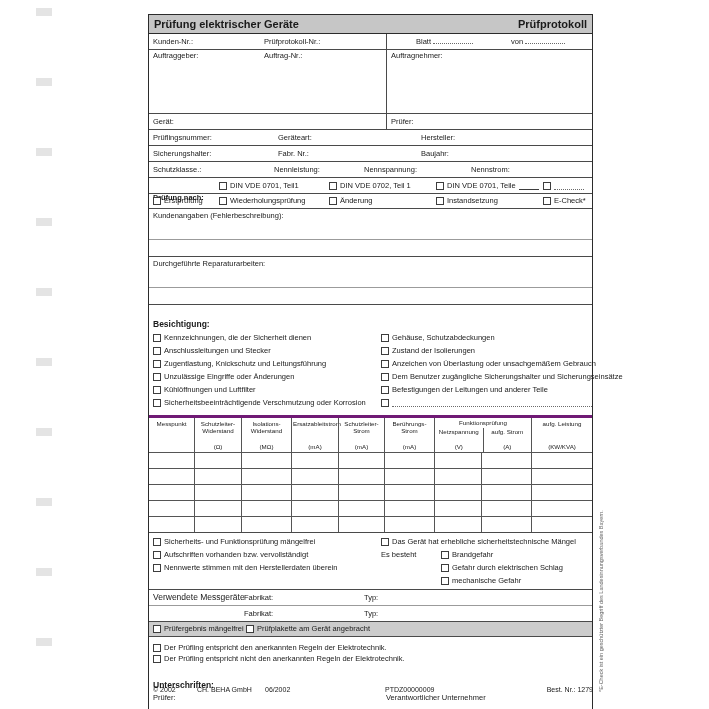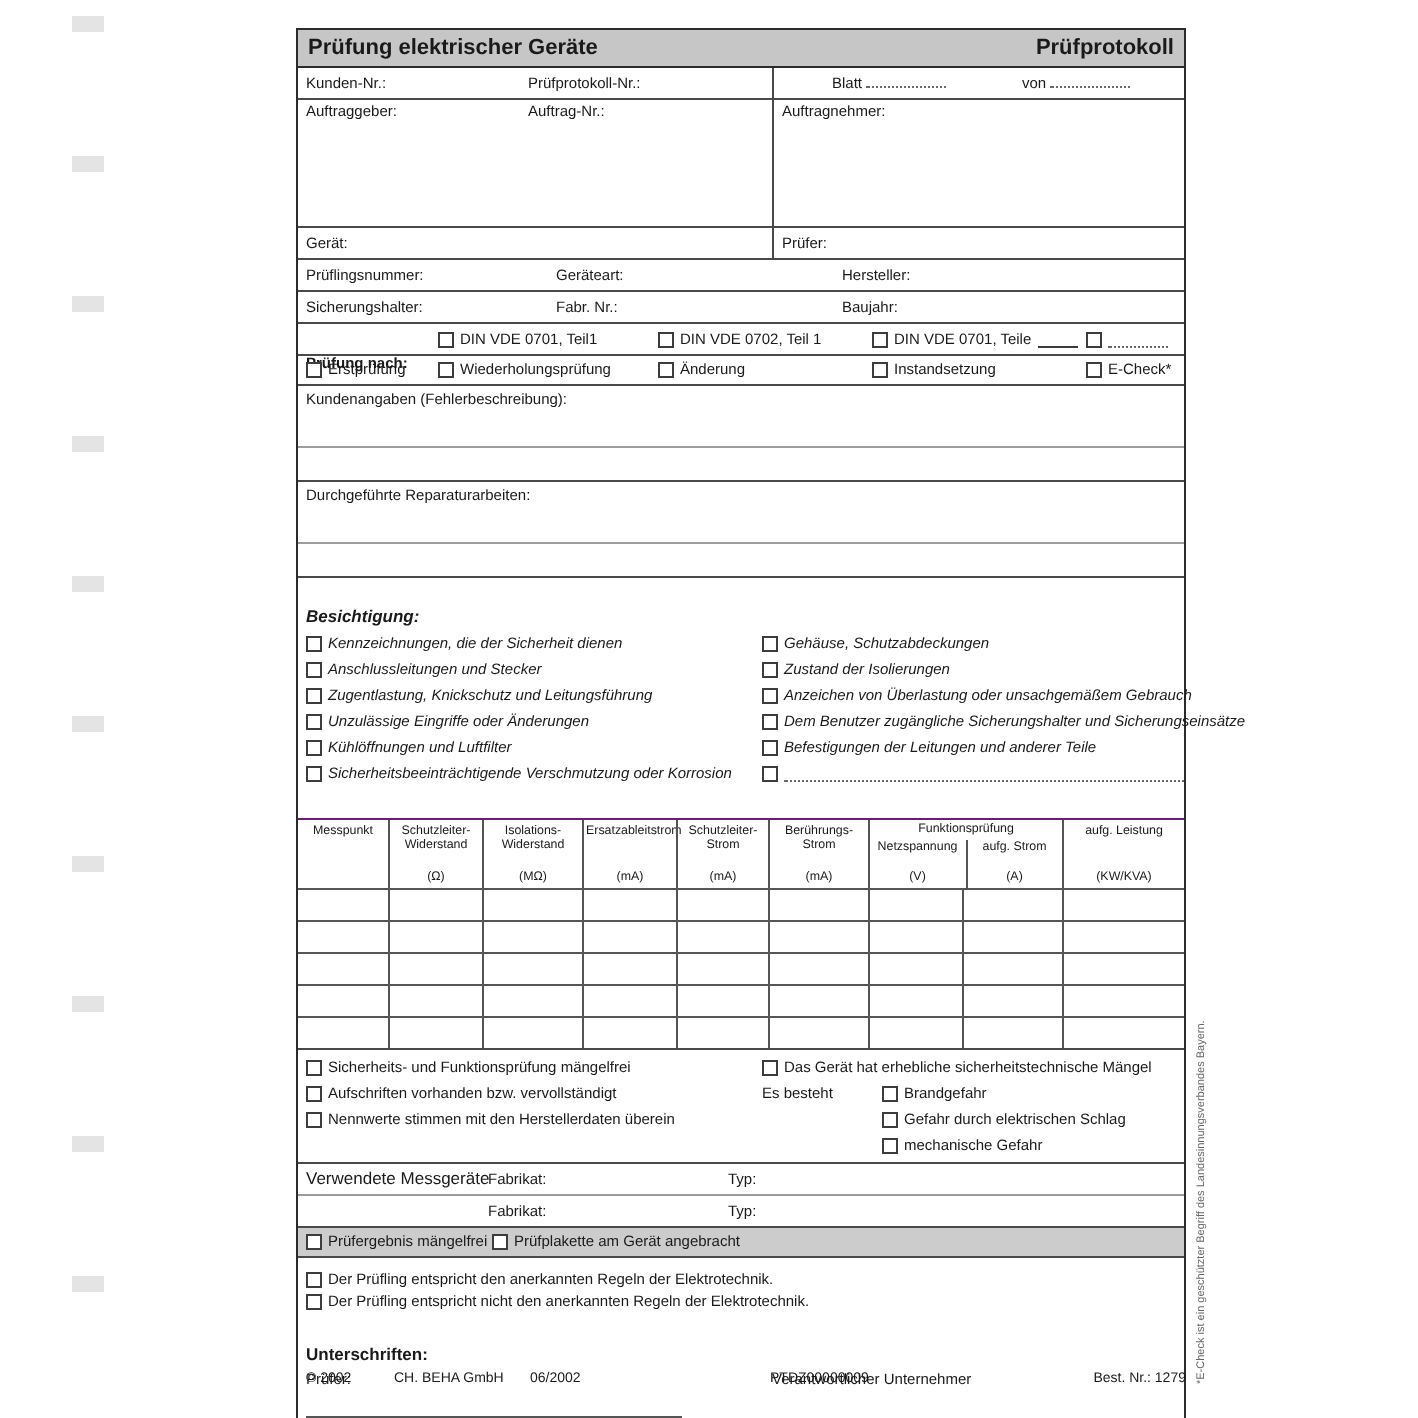--- a/index.html
+++ b/index.html
@@ -18,21 +18,21 @@
   .parties .pos{top:1px;}
   .bold{font-weight:bold;margin-top:12px;}
   .ck{display:inline-flex;align-items:center;gap:3px;white-space:nowrap;}
   .ck.pos{display:flex;height:100%;}
   .cb{width:6px;height:6px;border:1px solid #3d3d3d;background:#fff;flex:none;display:inline-block;}
   .dots{display:inline-block;border-bottom:1px dotted #6a6a6a;height:8px;vertical-align:baseline;}
   .uline{display:inline-block;border-bottom:1px solid #3d3d3d;height:8px;width:20px;}
   .seclabel{height:14px;line-height:14px;padding-left:4px;}
   .blank{height:16px;border-bottom:1px solid var(--light-line,#9b9b9b);}
   .blank.last{border-bottom:1px solid #4a4a4a;}
-  .besch{border-bottom:1px solid #701a75;padding-bottom:16px;font-style:italic;}
+  .besch{border-bottom:3px solid #701a75;padding-bottom:6px;}
   .bline{position:relative;height:13px;line-height:13px;}
   
   .mhead{display:flex;height:34px;font-size:6.2px;text-align:center;border-bottom:1px solid #555;}
   .mhc{display:flex;flex-direction:column;justify-content:space-between;padding:2px 1px;
        box-sizing:border-box;border-left:1px solid #555;}
   .mhc:first-child{border-left:none;}
   .mgroup{display:flex;flex-direction:column;box-sizing:border-box;border-left:1px solid #555;}
   .mgtitle{height:10px;line-height:10px;}
   .mgcols{flex:1;display:flex;}
   .mgc{flex:1;display:flex;flex-direction:column;justify-content:space-between;box-sizing:border-box;padding-bottom:2px;}
@@ -114,20 +114,26 @@
     <span class="pos" style="left:129px">Geräteart:</span>
     <span class="pos" style="left:272px">Hersteller:</span>
   </div>
 
   <div class="row">
     <span class="pos" style="left:4px">Sicherungshalter:</span>
     <span class="pos" style="left:129px">Fabr. Nr.:</span>
     <span class="pos" style="left:272px">Baujahr:</span>
   </div>
 
+  <div class="row">
+    <span class="pos" style="left:4px">Schutzklasse.:</span>
+    <span class="pos" style="left:125px">Nennleistung:</span>
+    <span class="pos" style="left:215px">Nennspannung:</span>
+    <span class="pos" style="left:322px">Nennstrom:</span>
+  </div>
 
   <div class="row">
     <span class="pos bold" style="left:4px">Prüfung nach:</span>
     <span class="ck pos" style="left:70px">
       <span class="cb"></span>
       <span>DIN VDE 0701, Teil1</span>
     </span>
     <span class="ck pos" style="left:180px">
       <span class="cb"></span>
       <span>DIN VDE 0702, Teil 1</span>

